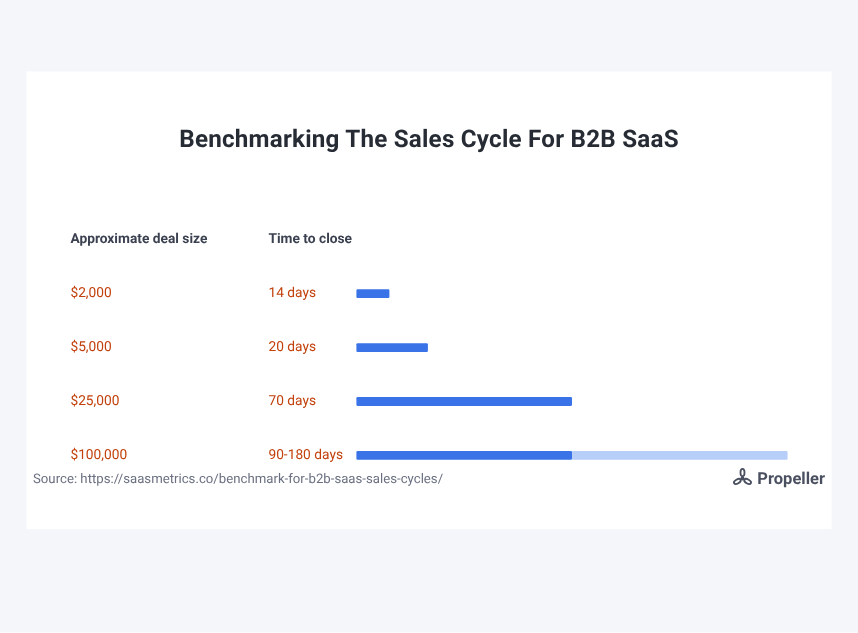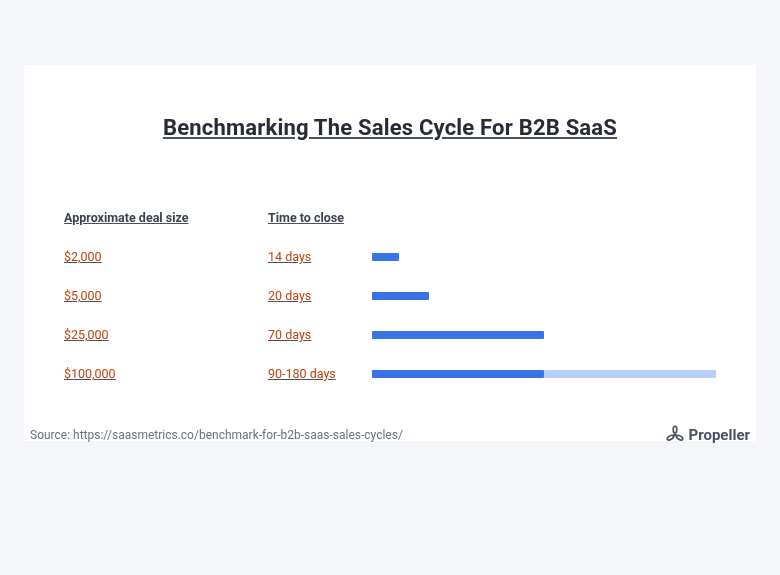--- a/index.html
+++ b/index.html
@@ -8,21 +8,20 @@
     background: #f4f6fa;
     font-family: -apple-system, BlinkMacSystemFont, "Segoe UI", Roboto, Helvetica, Arial, sans-serif;
     color: #4a5060;
     padding: 0;
   }
   .stage {
     width: 780px;
     height: 485px;
     position: relative;
     padding: 65px 24px 24px 24px;
-    text-decoration: underline;
   }
   .card {
     background: #ffffff;
     width: 100%;
     padding: 50px 40px 60px 40px;
     box-shadow: 0 0 0 rgba(0,0,0,0);
   }
   .title {
     text-align: center;
     font-weight: 700;
@@ -30,21 +29,20 @@
     color: #262b34;
     letter-spacing: 0.2px;
     margin-bottom: 70px;
   }
   .grid {
     display: grid;
     grid-template-columns: 180px 80px 1fr;
     align-items: center;
     row-gap: 34px;
     column-gap: 0;
-    gap: 24px;
   }
   .hdr {
     font-weight: 700;
     font-size: 12.5px;
     color: #3b4150;
   }
   .cell {
     font-size: 12.5px;
     color: #c2410c;
   }

